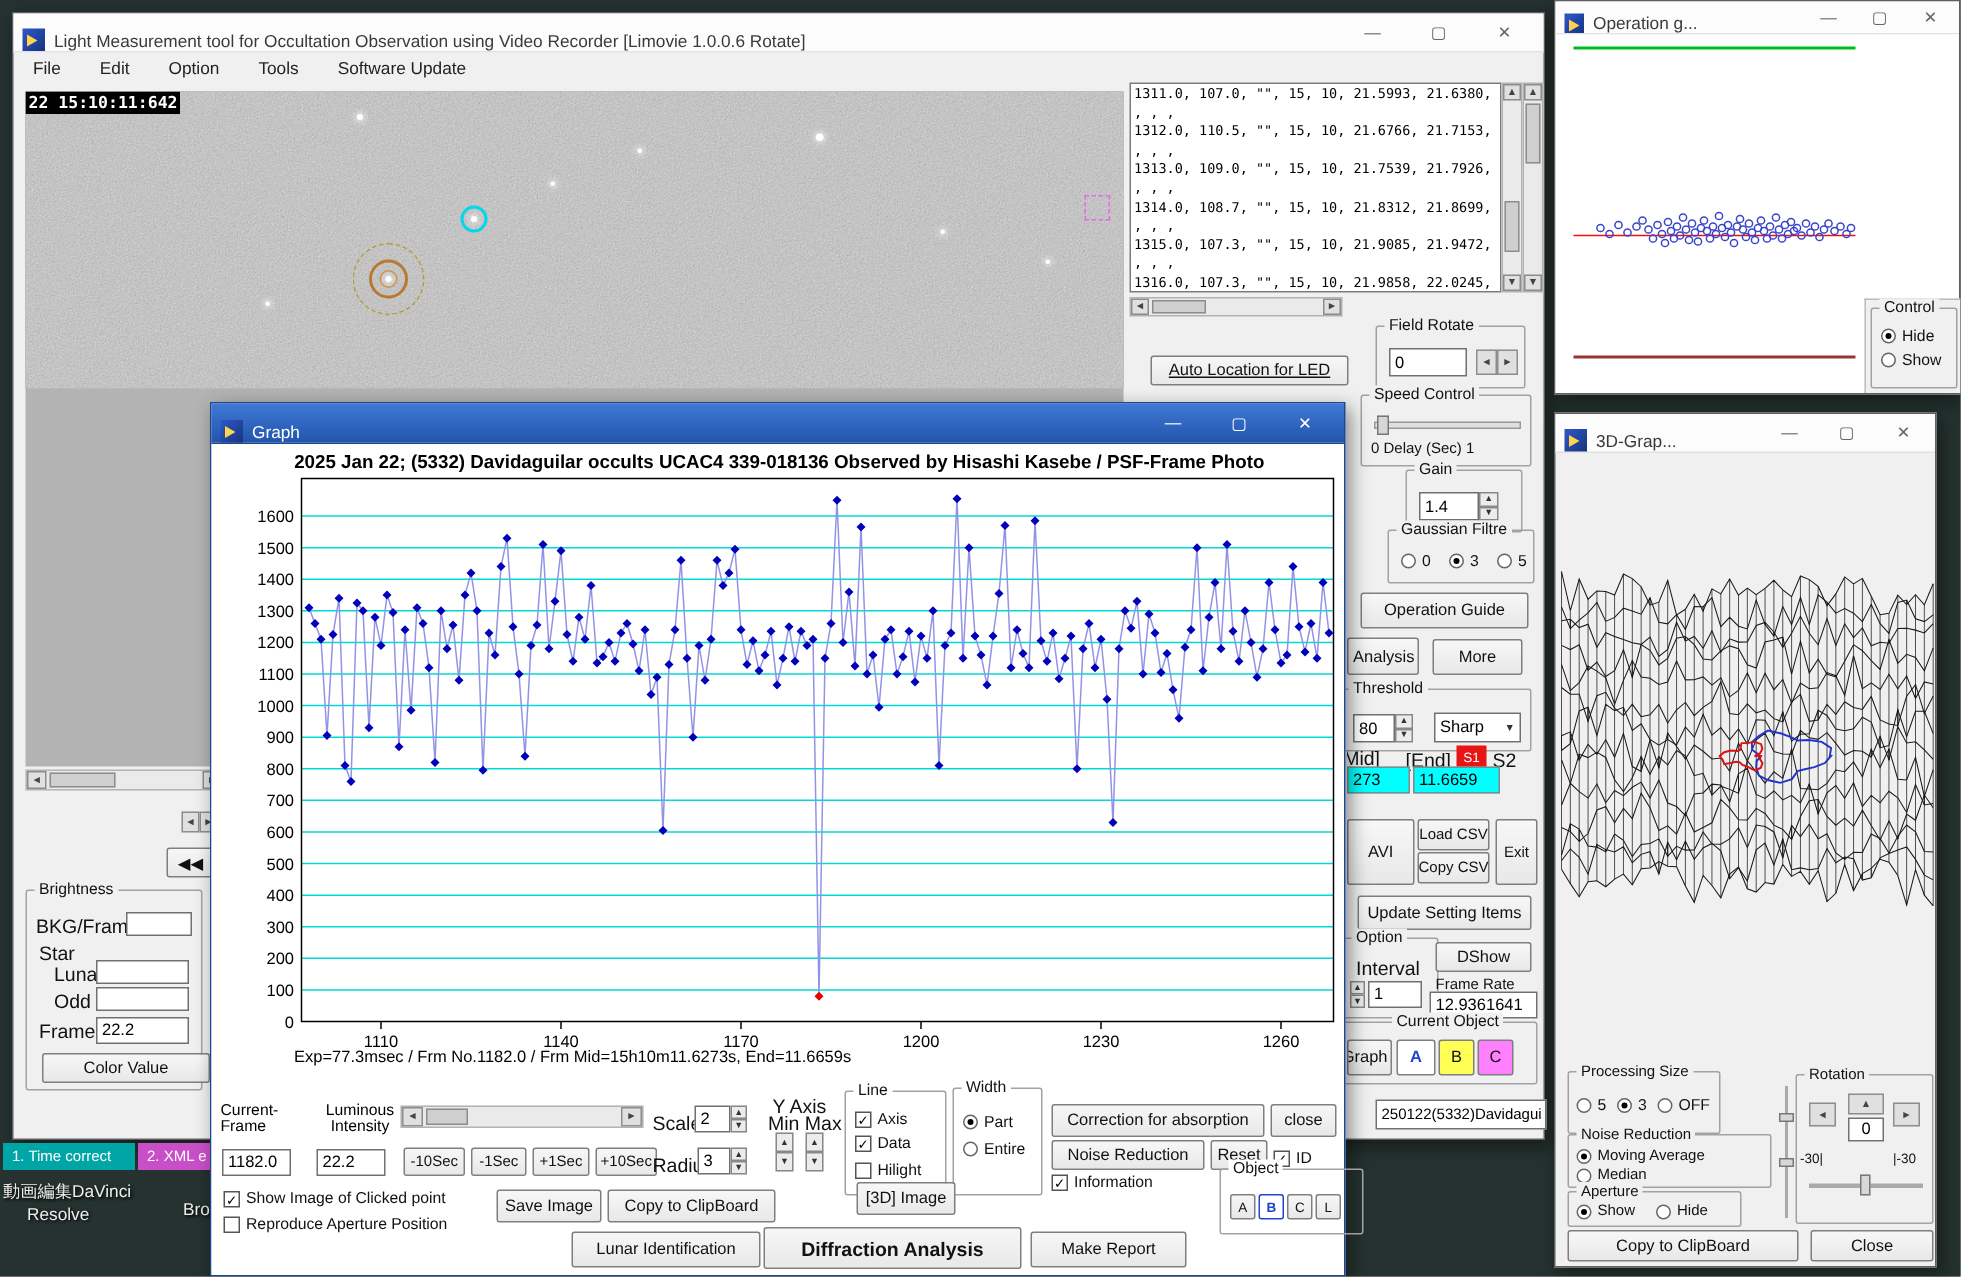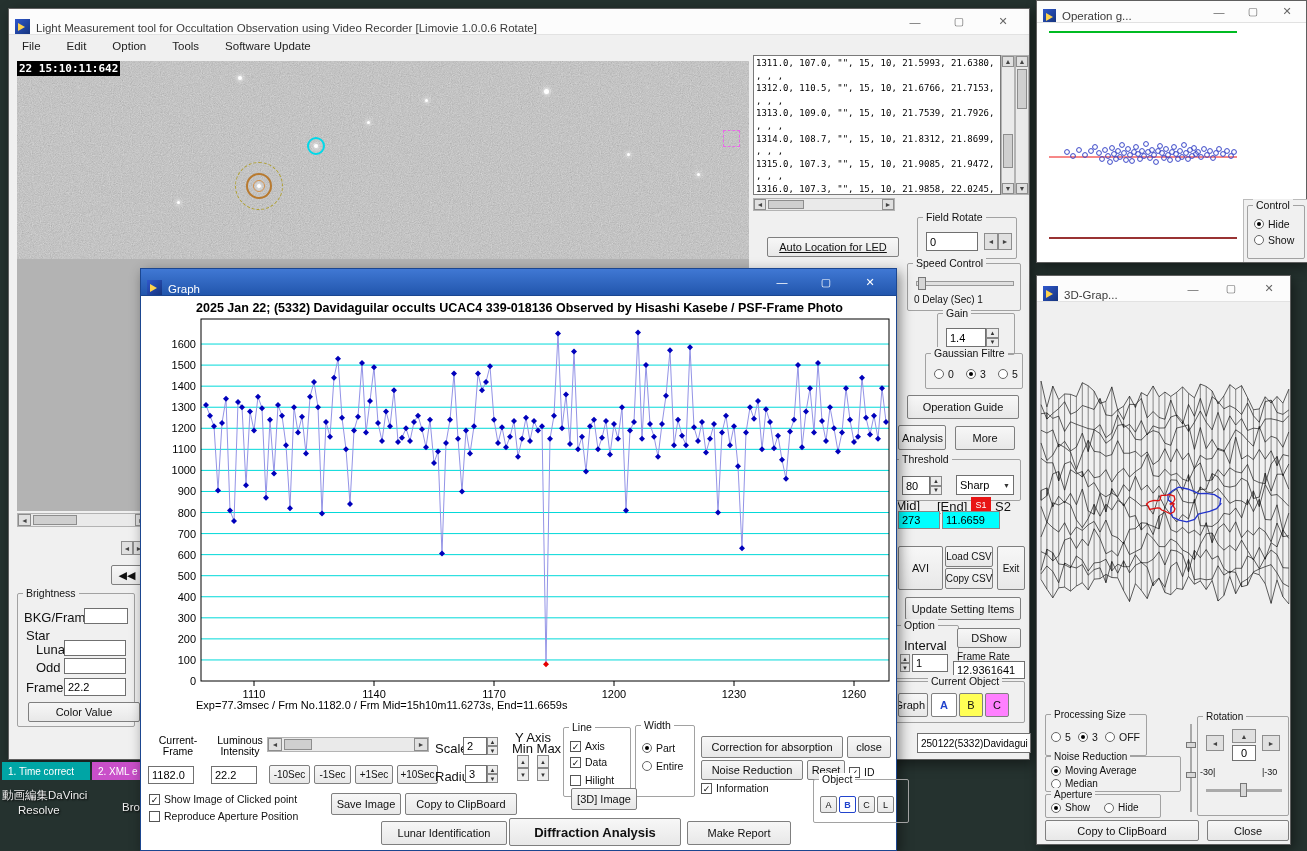--- a/index.html
+++ b/index.html
@@ -713,21 +713,21 @@
         <path d="M 721 78.73599999999999 L 724 81.73599999999999 L 721 84.73599999999999 L 718 81.73599999999999 Z" fill="#0000bb"></path>
         <path d="M 725 118.75 L 728 121.75 L 725 124.75 L 722 121.75 Z" fill="#0000bb"></path>
         <path d="M 729 135.59799999999998 L 732 138.59799999999998 L 729 141.59799999999998 L 726 138.59799999999998 Z" fill="#0000bb"></path>
         <path d="M 733 116.644 L 736 119.644 L 733 122.644 L 730 119.644 Z" fill="#0000bb"></path>
         <path d="M 737 139.81 L 740 142.81 L 737 145.81 L 734 142.81 Z" fill="#0000bb"></path>
         <path d="M 741 89.26599999999996 L 744 92.26599999999996 L 741 95.26599999999996 L 738 92.26599999999996 Z" fill="#0000bb"></path>
         <path d="M 745 122.96199999999999 L 748 125.96199999999999 L 745 128.962 L 742 125.96199999999999 Z" fill="#0000bb"></path>
       </svg>
     <div style="position:absolute;left:55px;top:430px;font-size:11px;color:#000">Exp=77.3msec / Frm No.1182.0 / Frm Mid=15h10m11.6273s,  End=11.6659s</div>
 
-    <div style="position:absolute;left:6px;top:466px;width:62px;text-align:center;font-size:10.5px;line-height:11px">
+    <div style="position:absolute;left:6px;top:466px;width:62px;text-align:left;font-size:10.5px;line-height:11px">
       <div>Current-</div>
         <div>Frame</div>
     </div>
     <div style="position:absolute;left:72px;top:466px;width:54px;text-align:center;font-size:10.5px;line-height:11px">
       <div>Luminous</div>
         <div>Intensity</div>
     </div>
     <div class="sb" style="left:126px;top:468px;width:162px;height:15px">
       <div class="sbb l" style="left:0;top:0;width:14px;height:13px"></div>
       <div class="sbb r" style="left:146px;top:0;width:14px;height:13px"></div>

